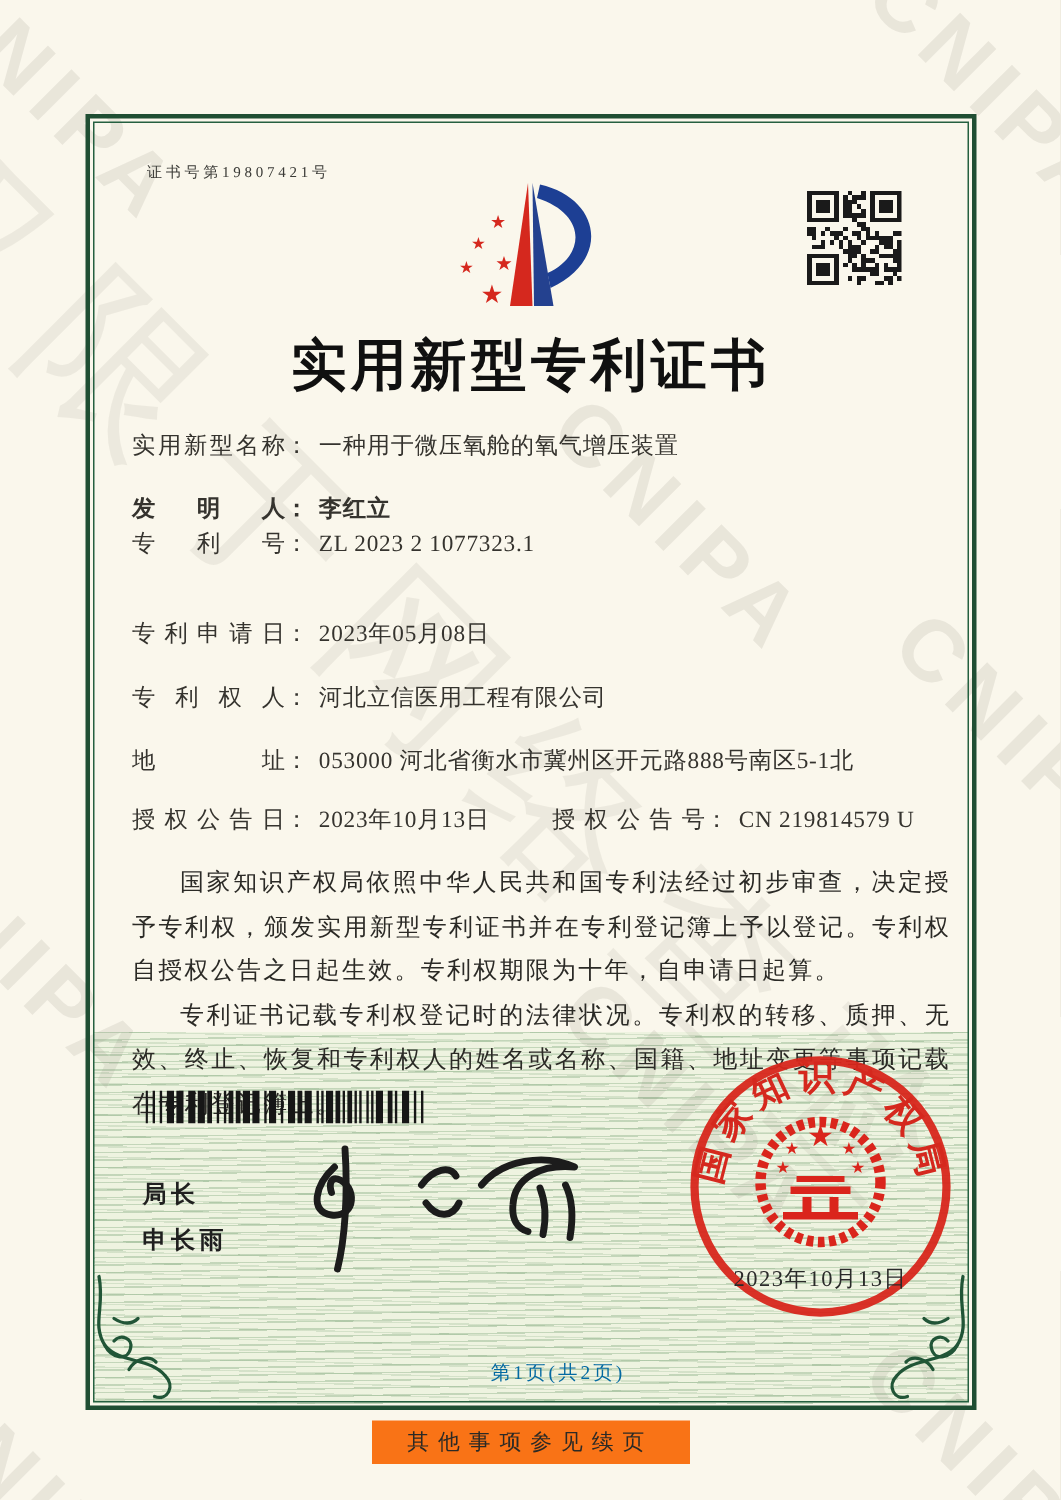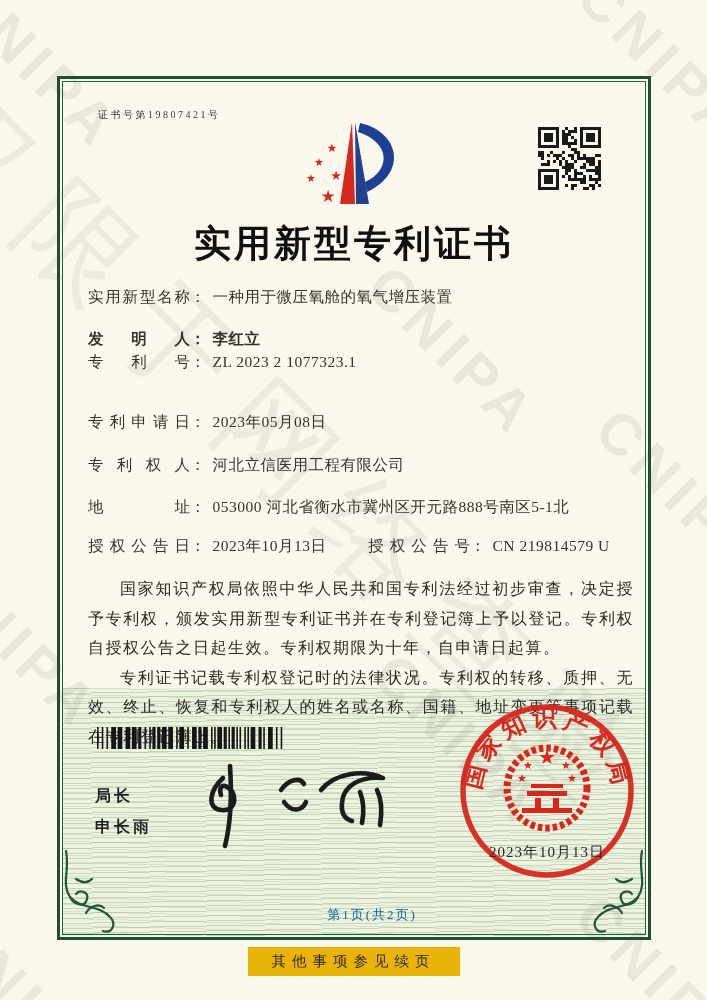--- a/index.html
+++ b/index.html
@@ -65,21 +65,21 @@
   }
   .director-title{top:786px;} .director-name{top:817px;}
   .signature{position:absolute;left:185px;top:750px;width:220px;height:100px;z-index:3;}
   .seal{position:absolute;left:456px;top:700px;width:182px;height:182px;z-index:3;}
   .page-indicator{
     position:absolute;left:57px;top:906px;width:630px;text-align:center;z-index:3;
     font-size:13px;letter-spacing:2px;color:#0369a1;
   }
   .continuation{position:absolute;left:0;top:947px;width:707px;text-align:center;z-index:3;}
   .continuation span{
-    display:inline-block;background:#eab308;padding:5px 24px;font-size:14.5px;
+    display:inline-block;background:#f97316;padding:5px 24px;font-size:14.5px;
     letter-spacing:6px;color:#2b2a26;
   }
 </style>
 </head>
 <body>
 
 <div class="cert-page">
 
   <div class="wm wm-phrase">仅限于网络查验</div>
   <div class="wm wm-cnipa" style="left:-15px;top:-35px;">CNIPA</div>

